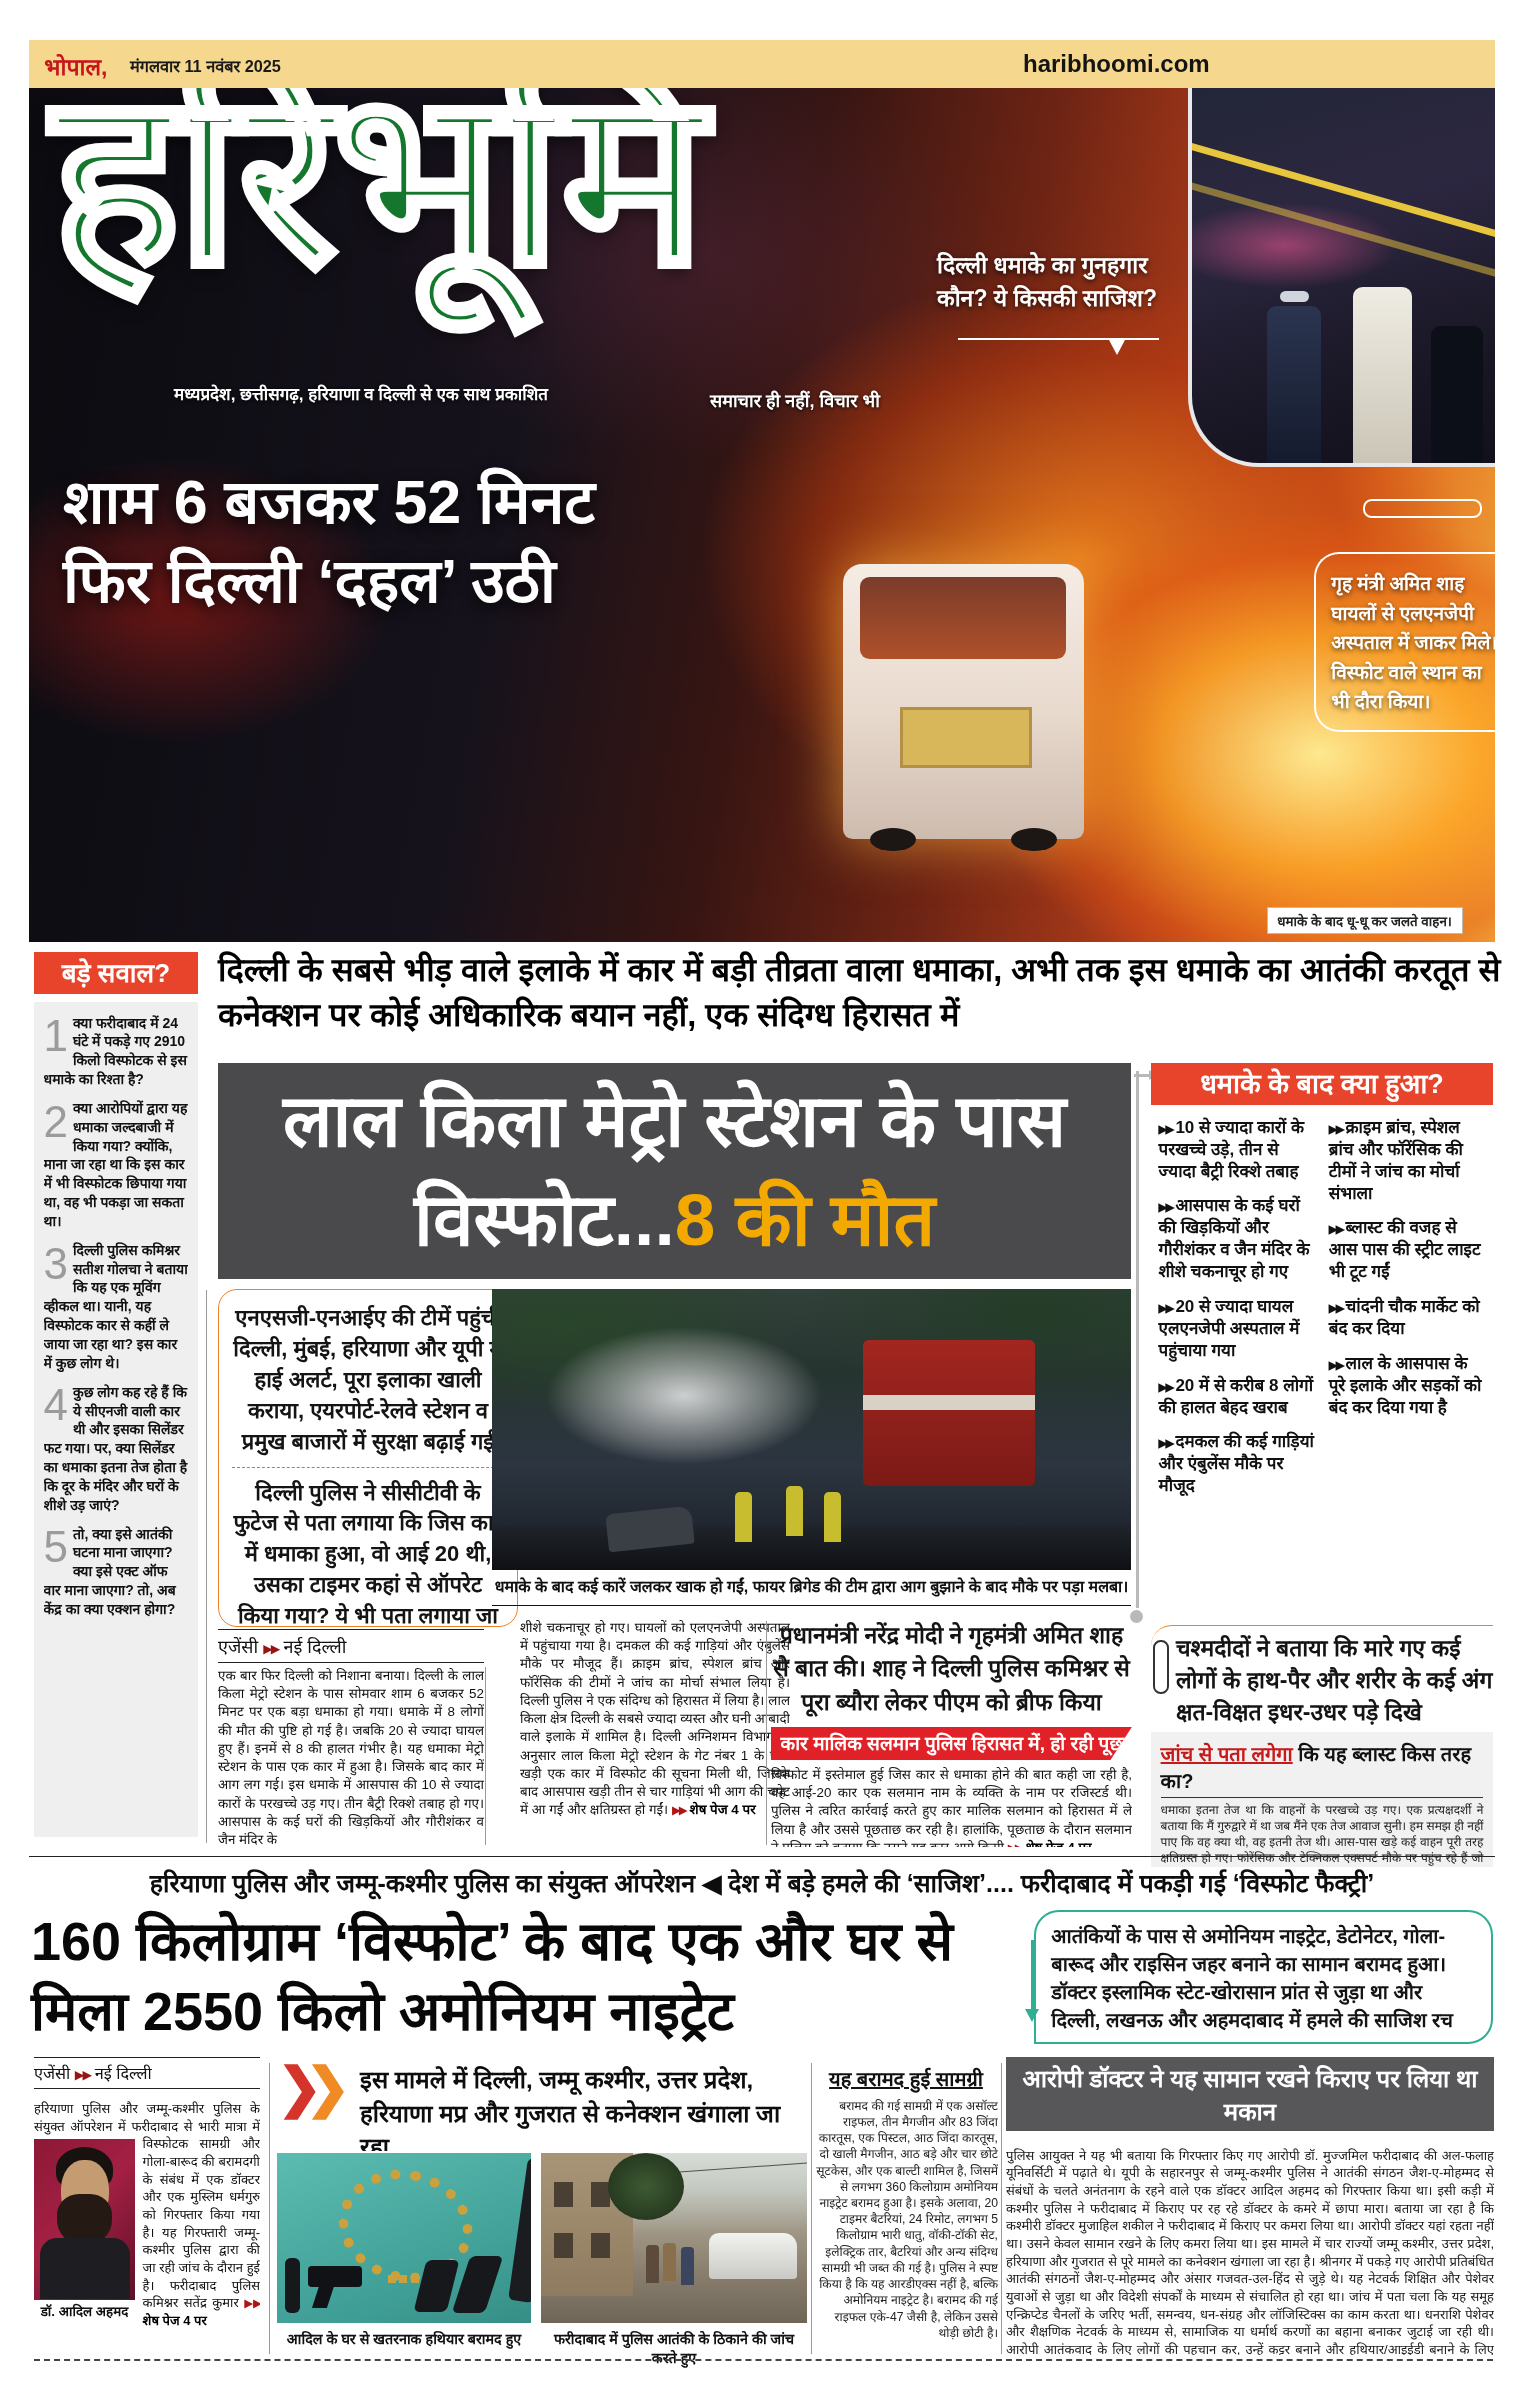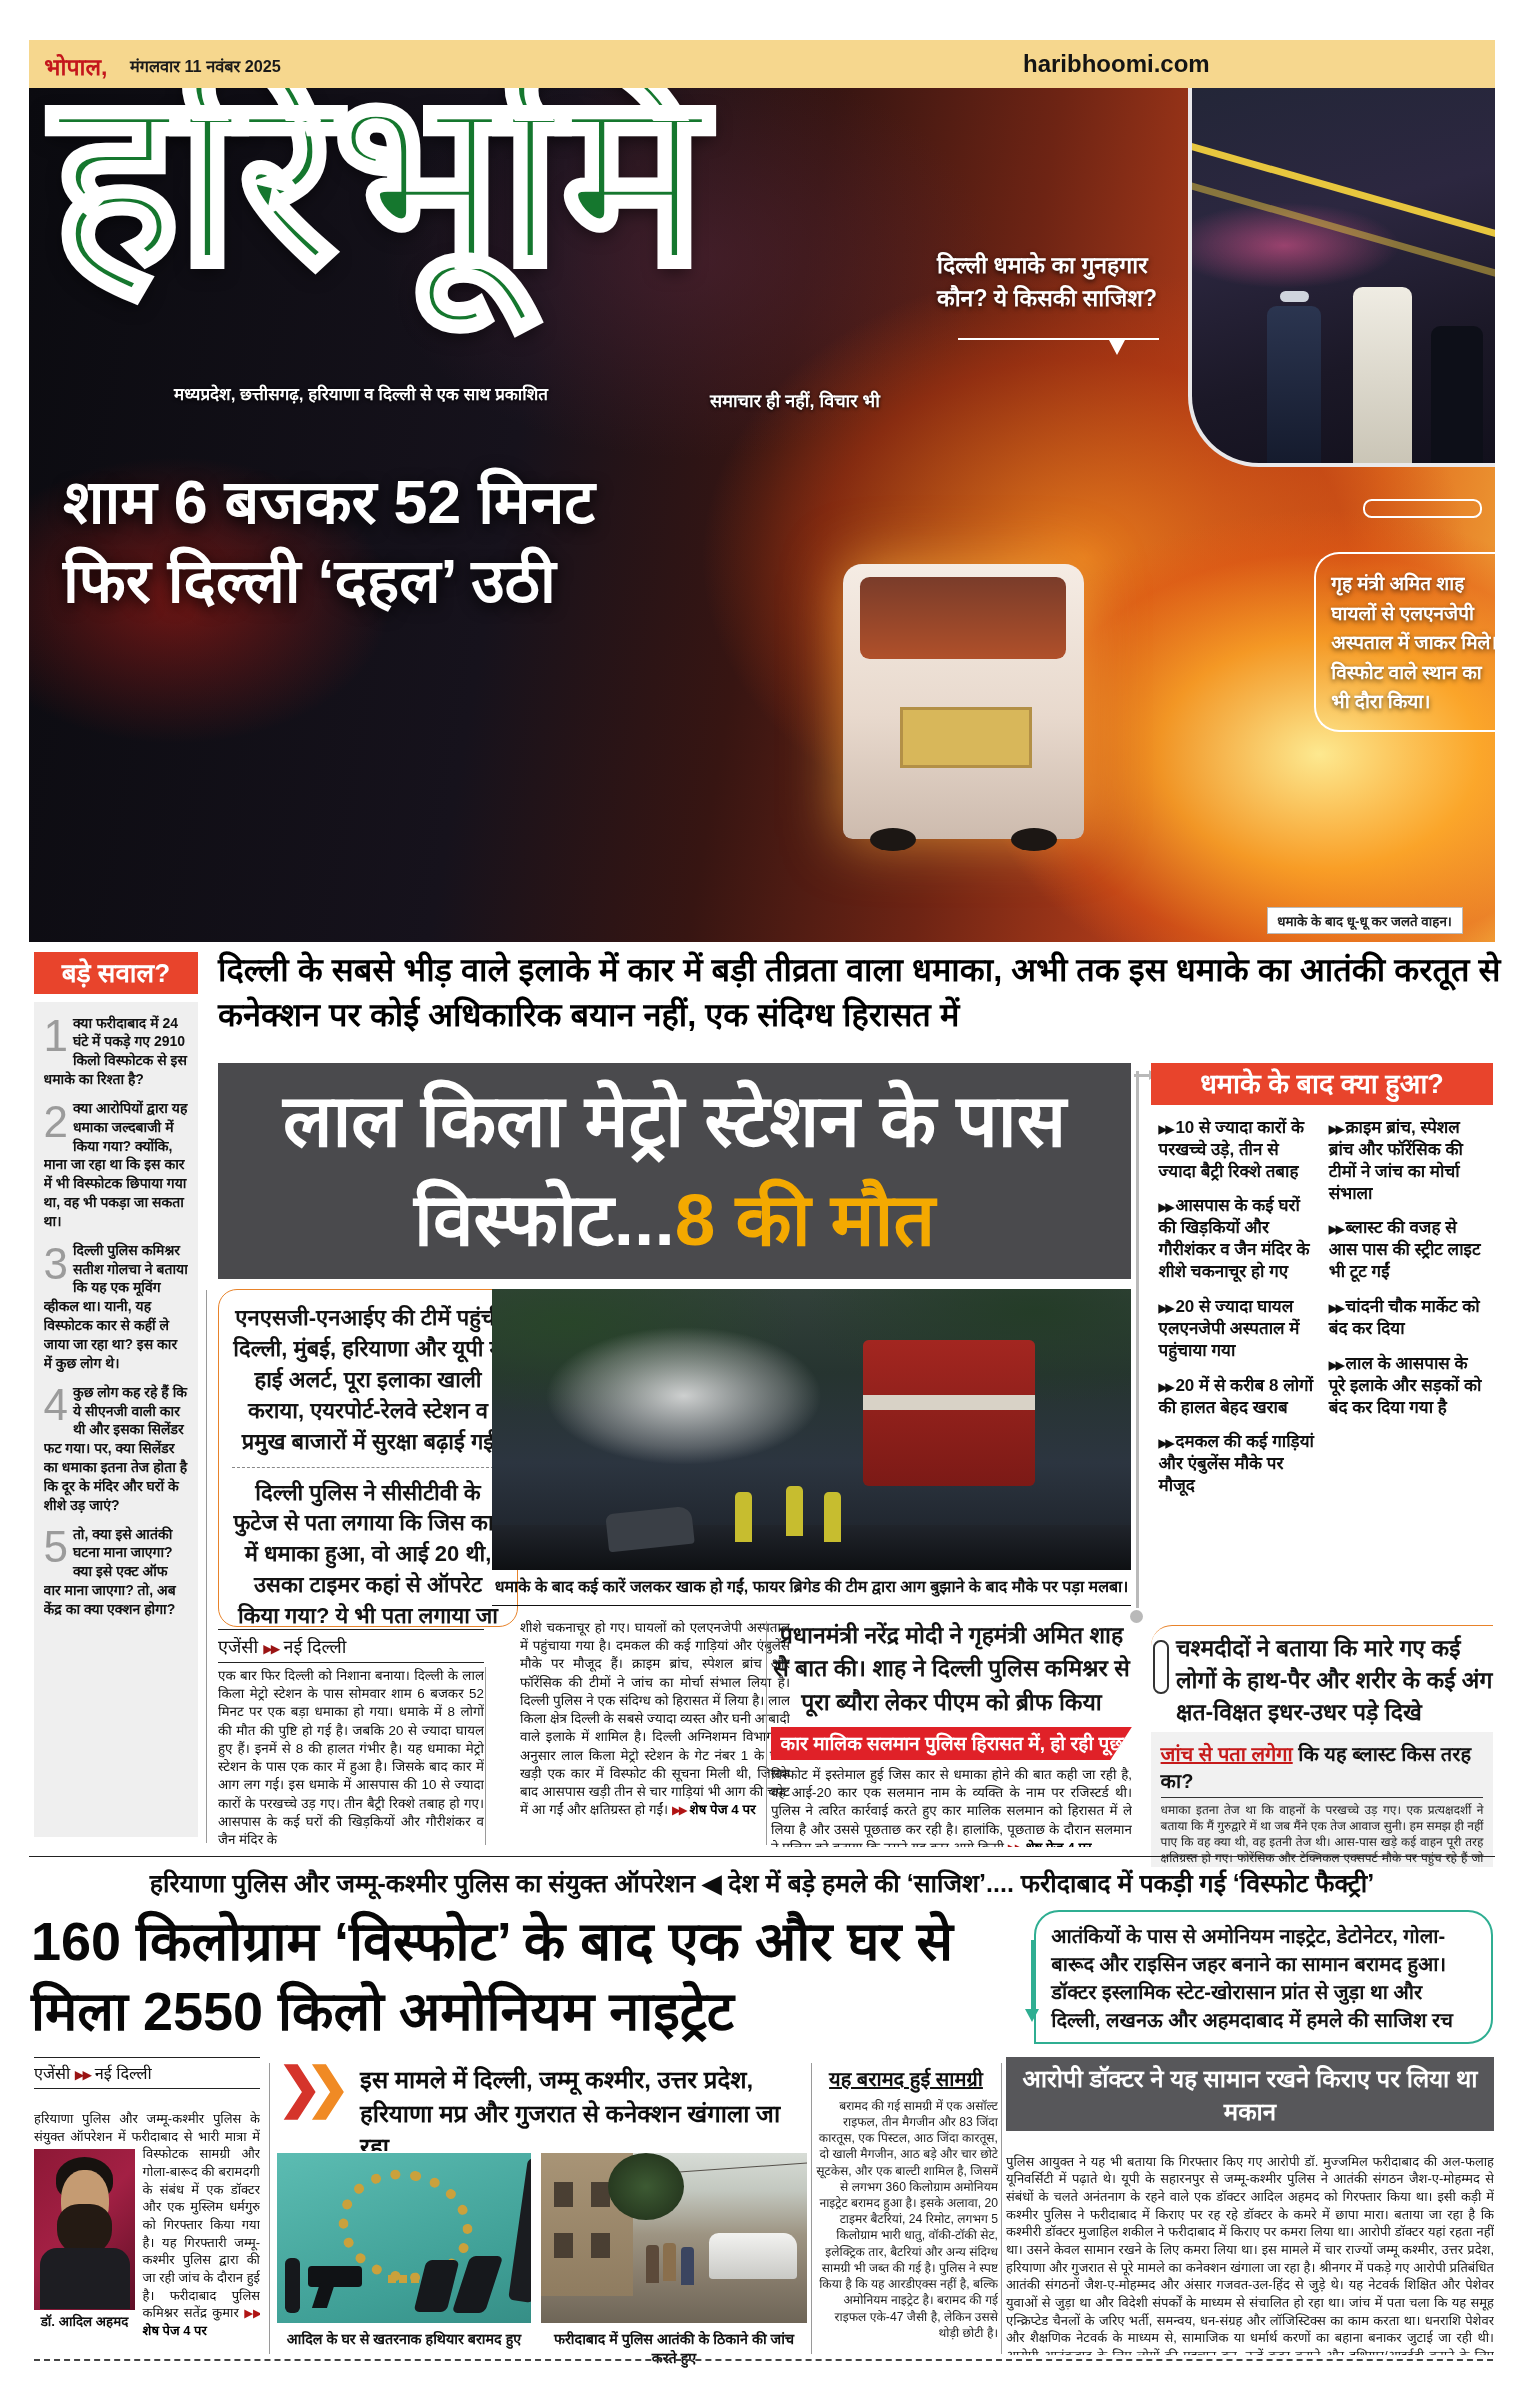--- a/index.html
+++ b/index.html
@@ -122,21 +122,21 @@
          text-align:center;font-size:25px;font-weight:bold;color:#0d0d0d;}
   .h2line{left:31px;top:1906px;width:996px;font-size:54px;line-height:1.3;font-weight:bold;color:#080808;}
   .greenbox{left:1034px;top:1910px;width:459px;height:134px;border:2.9px solid #2FAE92;border-radius:25px 25px 25px 0;box-sizing:border-box;
             padding:9.6px 15.3px;font-size:20px;line-height:1.4;font-weight:bold;color:#141414;overflow:hidden;}
   .garrow{left:1025px;top:2009px;width:0;height:0;border-left:7.6px solid transparent;border-right:7.6px solid transparent;border-top:13.4px solid #2FAE92;}
   .gline{left:1031px;top:1940px;width:2.9px;height:73px;background:#2FAE92;}
 
   
   .colA{left:34px;top:2057px;width:226px;height:304px;overflow:hidden;}
   .colA .byline{font-size:16.3px;}
-  .colA .bodytxt{font-size:13px;margin-top:21px;}
+  .colA .bodytxt{font-size:13px;margin-top:11px;}
   .portrait-wrap{float:left;width:101px;margin:3.8px 7.6px 1.9px 0;}
   .portrait{width:101px;height:161px;position:relative;overflow:hidden;background:linear-gradient(135deg,#8d1836 0%,#a32044 45%,#5e0f26 100%);}
   .hair{position:absolute;left:22px;top:7.6px;width:57px;height:44px;border-radius:50% 50% 40% 40%;background:#17120f;}
   .face{position:absolute;left:27px;top:21px;width:48px;height:63px;border-radius:46%;background:#c59b72;}
   .beard{position:absolute;left:23px;top:55px;width:55px;height:52px;border-radius:40% 40% 50% 50%;background:#241a13;}
   .jacket{position:absolute;left:5.7px;top:99px;width:90px;height:61px;border-radius:17px 17px 0 0;background:#1d1d22;}
   .portrait-cap{font-size:13.4px;font-weight:bold;text-align:center;margin-top:2.9px;}
   .chevcall{left:277px;top:2063px;width:531px;height:88px;display:flex;align-items:flex-start;overflow:hidden;}
   .chev{font-size:54px;line-height:.9;font-weight:bold;margin-right:9.6px;}
   .chev .c1{color:#D5342B;} .chev .c2{color:#F08A24;margin-left:-17px;}
@@ -154,21 +154,21 @@
   .bldg{position:absolute;left:0;top:0;width:92px;height:143px;background:linear-gradient(#a89476,#8f7c60);}
   .bldg .w{position:absolute;width:19px;height:25px;background:#4a3f33;}
   .tree2{position:absolute;left:67px;top:0px;width:76px;height:67px;border-radius:50%;background:radial-gradient(#3d5a33,#26381f 75%);}
   .suv{position:absolute;right:9.6px;top:80px;width:88px;height:46px;background:linear-gradient(#f2f2f0,#c9c9c5);border-radius:9.6px 13.4px 3.8px 3.8px;}
   .pol{position:absolute;width:13.4px;height:38px;border-radius:3.8px 3.8px 0 0;}
   .wire{position:absolute;left:0;top:17px;width:120%;height:1.4px;background:#55504a;transform:rotate(-4deg);}
   .colB{left:814px;top:2065px;width:184px;height:296px;overflow:hidden;}
   .colB .hd{font-size:20px;font-weight:bold;text-align:center;text-decoration:underline;margin-bottom:5.7px;}
   .colB .bd{font-size:12.2px;line-height:1.33;text-align:right;color:#222;}
   .colC{left:1006px;top:2057px;width:488px;height:298px;overflow:hidden;}
-  .colC .hd{background:#57575A;color:#fff;font-size:24px;font-weight:bold;text-align:center;padding:3.8px 1.9px;margin-bottom:22px;}
+  .colC .hd{background:#57575A;color:#fff;font-size:24px;font-weight:bold;text-align:center;padding:3.8px 1.9px;margin-bottom:16px;}
   .colC .bd{font-size:13px;line-height:1.36;text-align:justify;color:#1a1a1a;}
   .dashrule{left:34px;top:2359px;width:1459px;border-top:2.9px dashed #444;}
 </style>
 </head>
 <body>
 
 <div id="page">
 
   <div class="abs topbar">
     <span class="city">भोपाल,</span>

